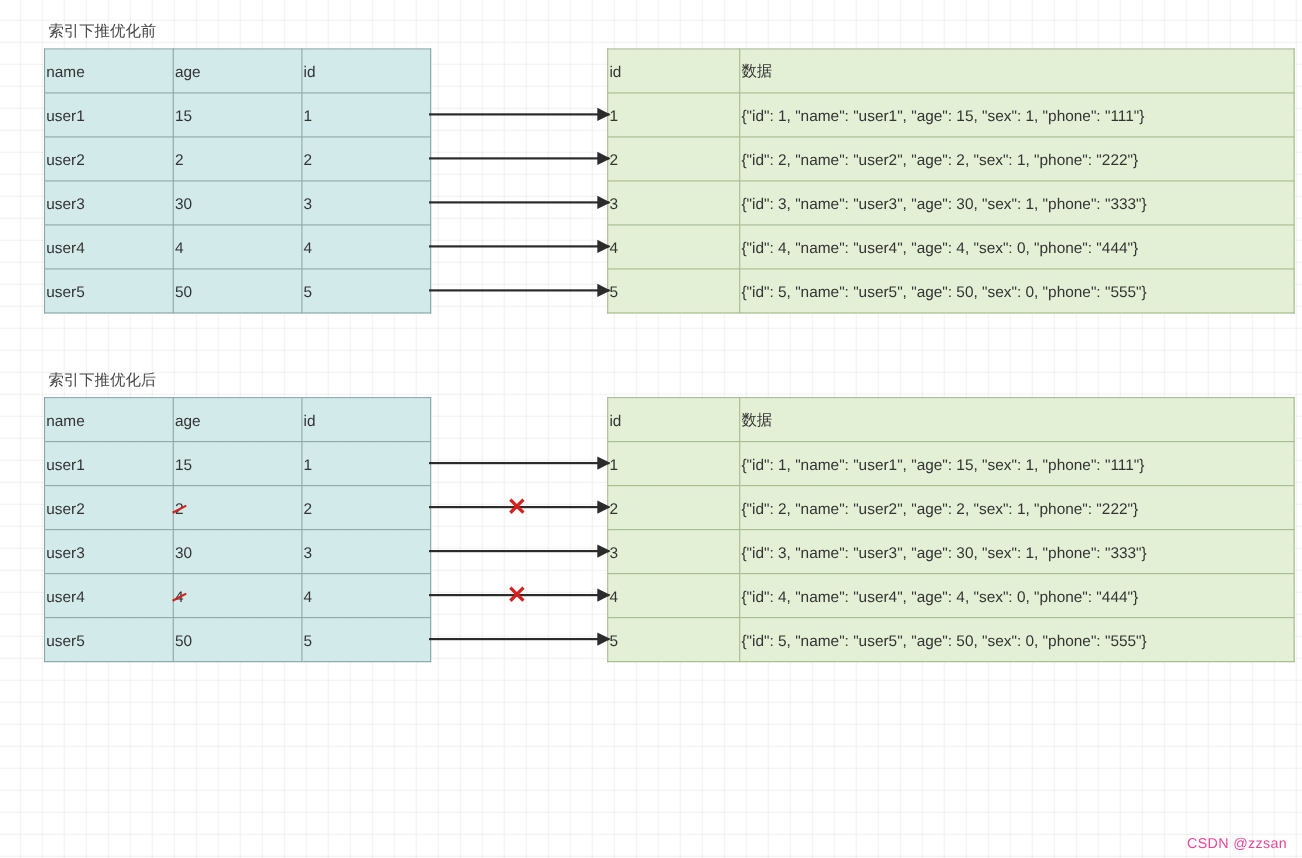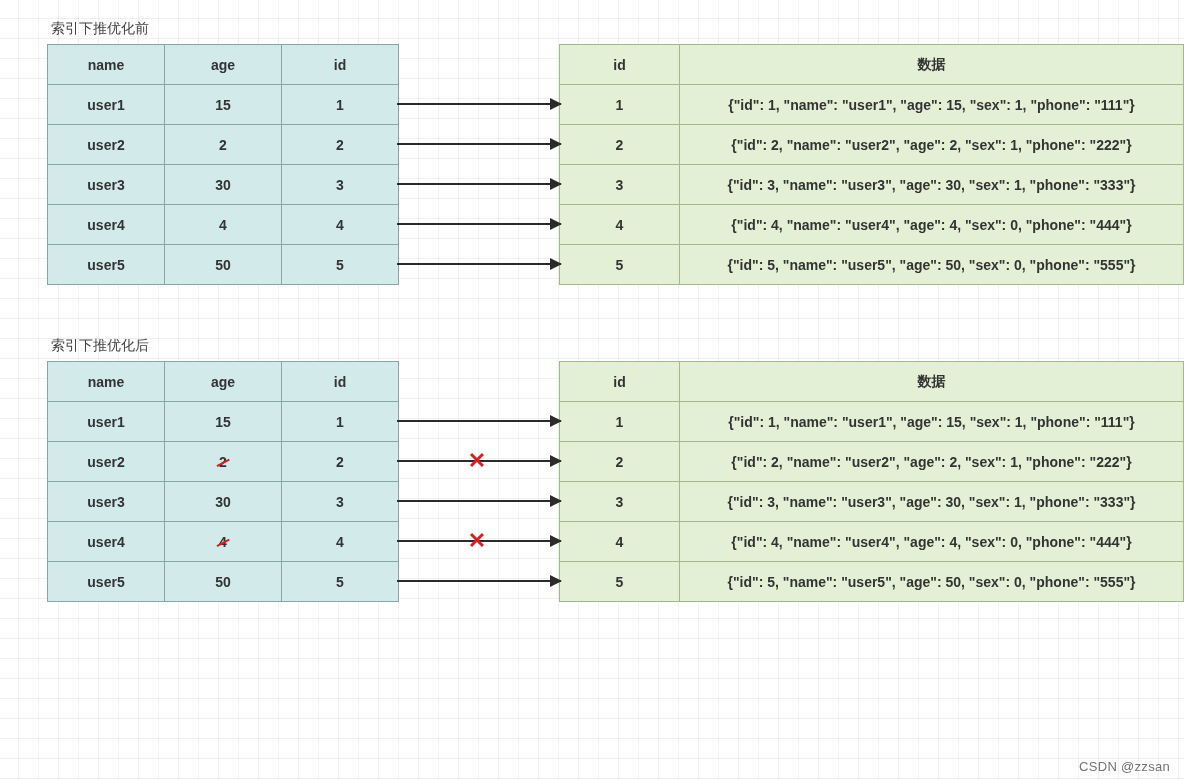--- a/index.html
+++ b/index.html
@@ -15,23 +15,22 @@
       linear-gradient(to right, rgba(0,0,0,0.055) 1px, transparent 1px),
       linear-gradient(to bottom, rgba(0,0,0,0.055) 1px, transparent 1px),
       #ffffff;
     background-size: 20px 20px;
     background-position: -2px -2px;
     position: relative;
   }
 
   .section {
     position: absolute;
-    left: 18px;
+    left: 40px;
     right: 22px;
-    padding-left: 29px;
   }
   .section1 { top: 20px; }
   .section2 { top: 298px; margin-top: 39px; }
 
   .sec-title {
     font-size: 14px;
     color: #444;
     margin: 0 0 6px 4px;
   }
 
@@ -40,22 +39,22 @@
     align-items: flex-start;
   }
 
   .tbl {
     border-collapse: collapse;
     table-layout: fixed;
   }
   .tbl th, .tbl td {
     border: 1px solid #87a6a6;
     height: 40px;
-    text-align: center;
-    font-weight: 700;
+    text-align: left;
+    font-weight: 400;
     font-size: 14px;
     color: #333;
   }
 
   .tbl-index { width: 352px; }
   .tbl-index th, .tbl-index td { background: #d3eaea; }
   .tbl-index col { width: 117px; }
 
   .gap {
     width: 160px;
@@ -109,21 +108,21 @@
     height: 1.5px;
     background: #d61f1f;
     transform: rotate(-28deg);
   }
 
   .watermark {
     position: absolute;
     right: 14px;
     bottom: 6px;
     font-size: 13px;
-    color: #737373;
+    color: #ec4899;
     letter-spacing: 0.3px;
   }
 </style>
 </head>
 <body>
 
 <div class="section section1">
   <div class="sec-title">索引下推优化前</div>
   <div class="row-flex">
     <table class="tbl tbl-index">

